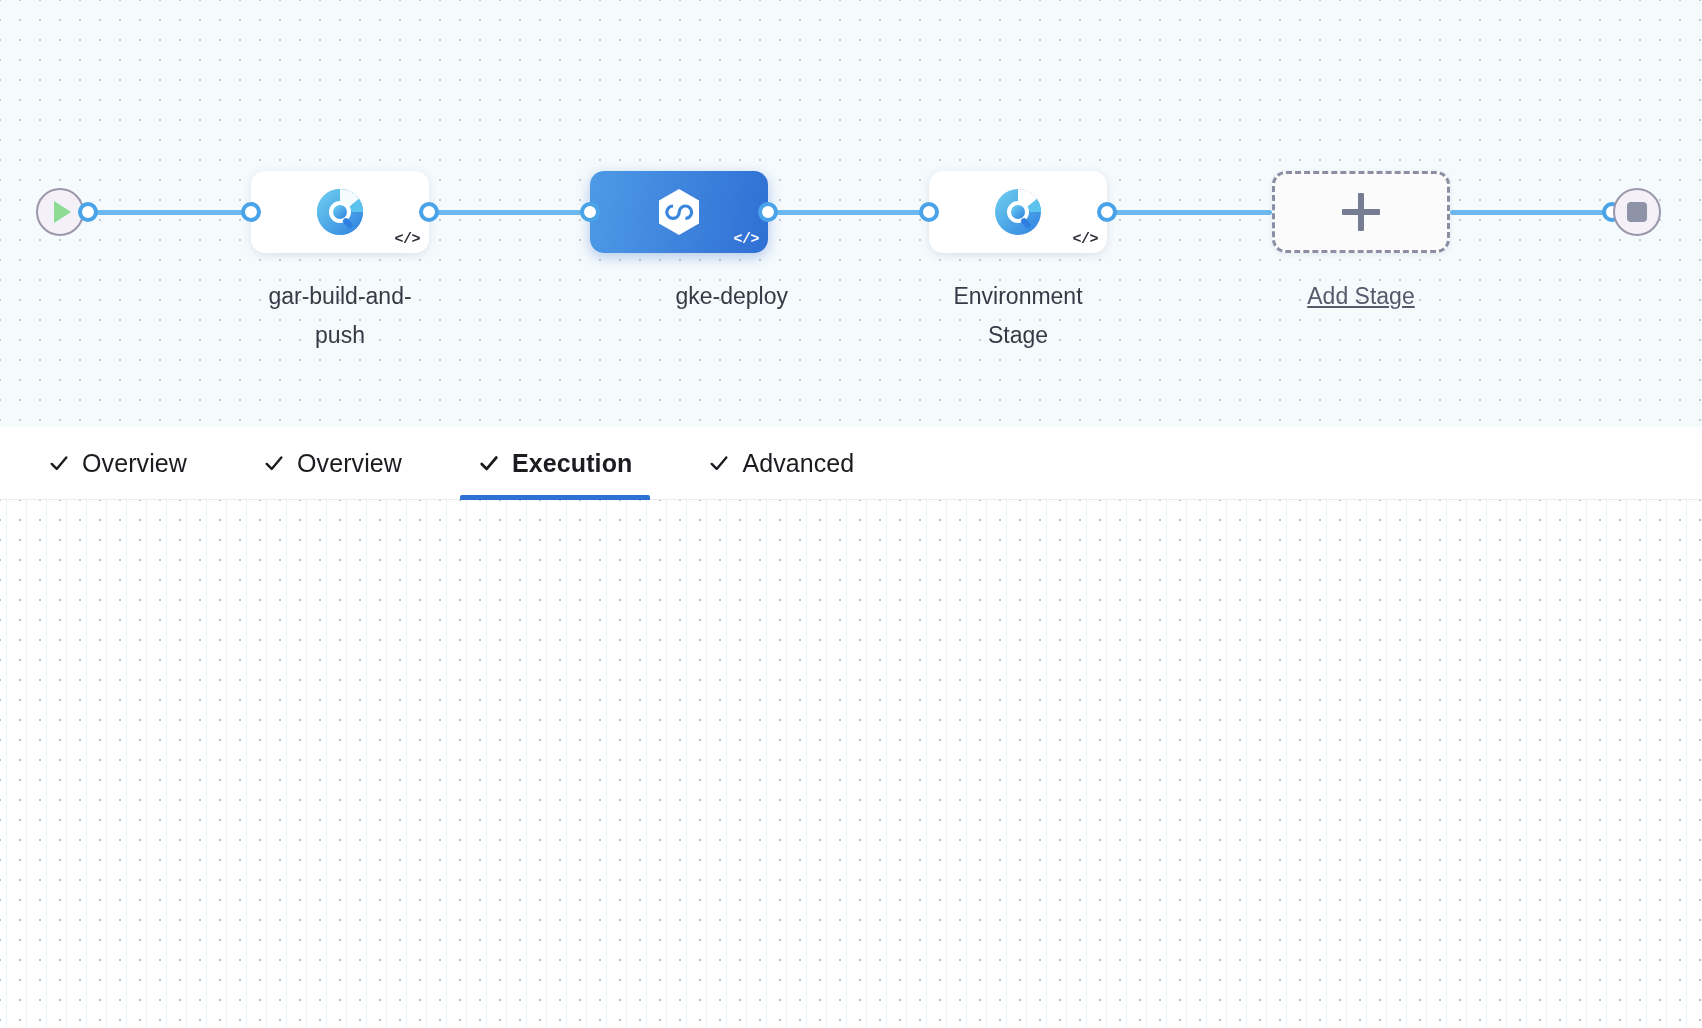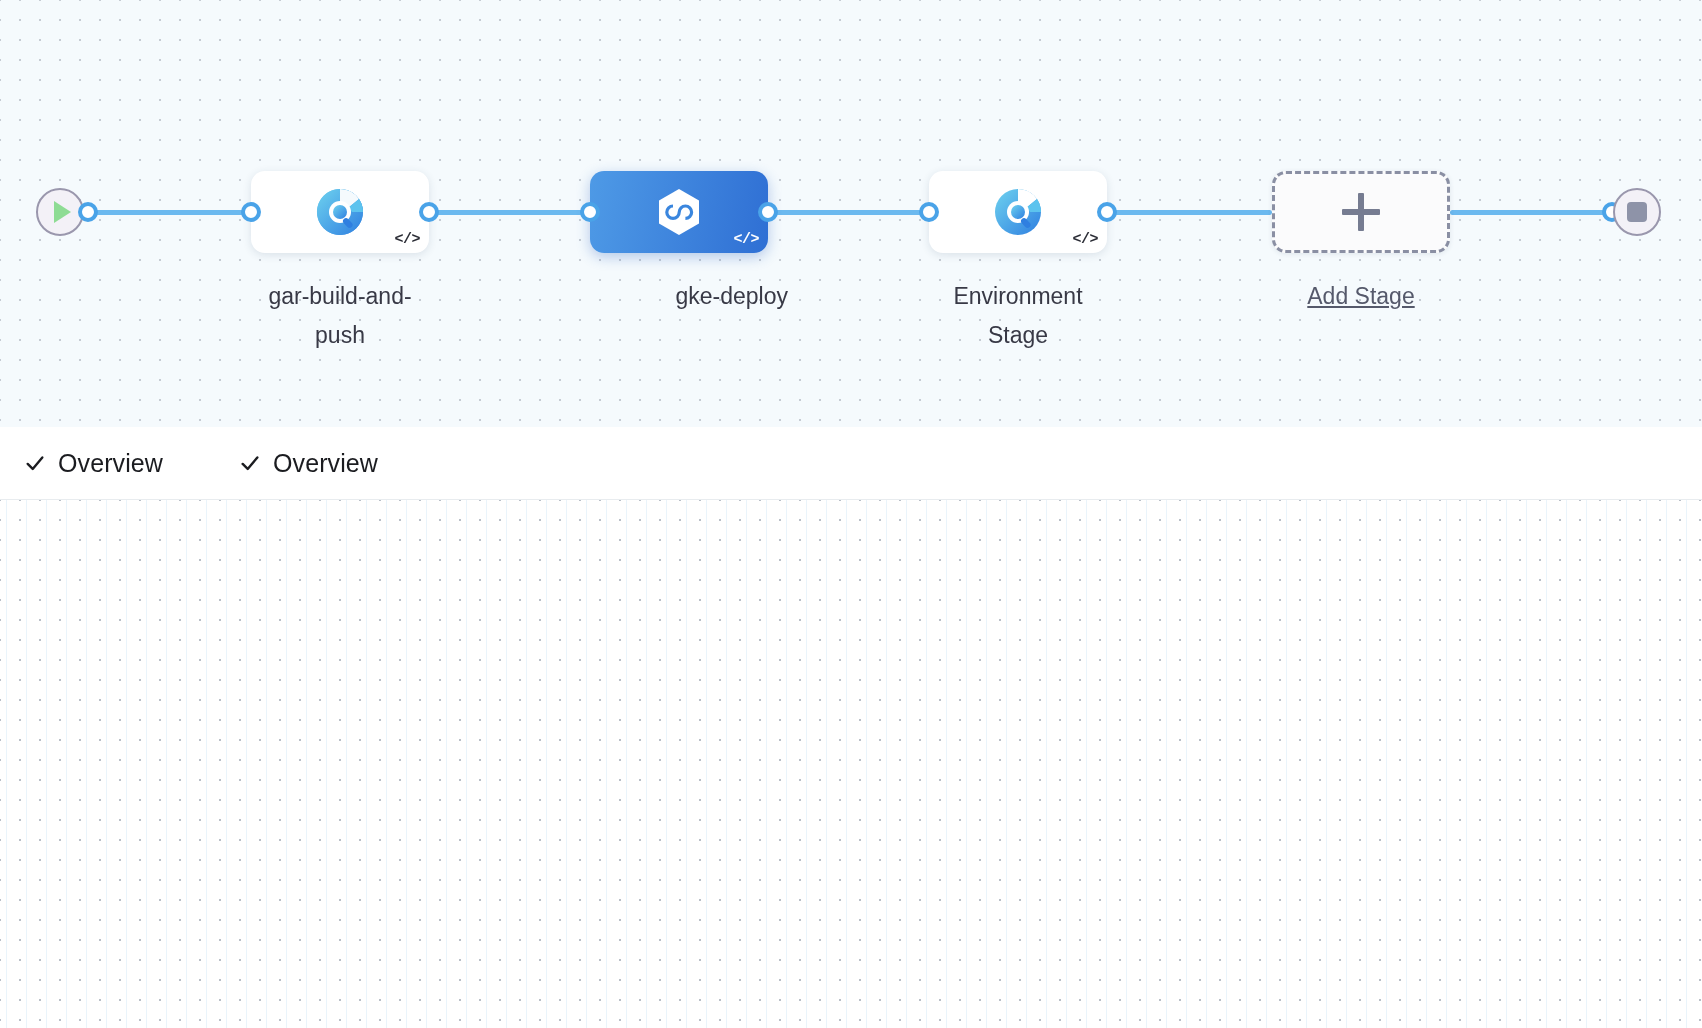--- a/index.html
+++ b/index.html
@@ -58,21 +58,21 @@
     background: #ffffff;
     border-bottom: 1px solid #e8ecef;
     box-sizing: border-box;
   }
 
   .tabs-inner {
     position: relative;
     height: 100%;
     display: flex;
     align-items: center;
-    padding-left: 6px;
+    padding-left: 30px;
   }
 
   .tab {
     position: relative;
     display: flex;
     align-items: center;
     height: 100%;
     margin-right: 40px;
     padding: 0 18px;
     cursor: pointer;
@@ -339,21 +339,33 @@
       </div>
 
       <div class="tab">
         <svg class="check" viewBox="0 0 24 24">
           <path d="M4 13 L9.5 18.5 L20 6" fill="none" stroke="#1b1c20" stroke-width="2.6" stroke-linecap="round" stroke-linejoin="round"></path>
         </svg>
         <span class="tab-label">Overview</span>
       </div>
 
 
-
+      <div class="tab active">
+        <svg class="check" viewBox="0 0 24 24">
+          <path d="M4 13 L9.5 18.5 L20 6" fill="none" stroke="#1b1c20" stroke-width="3" stroke-linecap="round" stroke-linejoin="round"></path>
+        </svg>
+        <span class="tab-label">Execution</span>
+      </div>
+
+      <div class="tab">
+        <svg class="check" viewBox="0 0 24 24">
+          <path d="M4 13 L9.5 18.5 L20 6" fill="none" stroke="#1b1c20" stroke-width="2.6" stroke-linecap="round" stroke-linejoin="round"></path>
+        </svg>
+        <span class="tab-label">Advanced</span>
+      </div>
 
     </div>
   </div>
 
   <div class="canvas canvas-steps">
 
     <div class="flow flow-steps">
 
       
       

